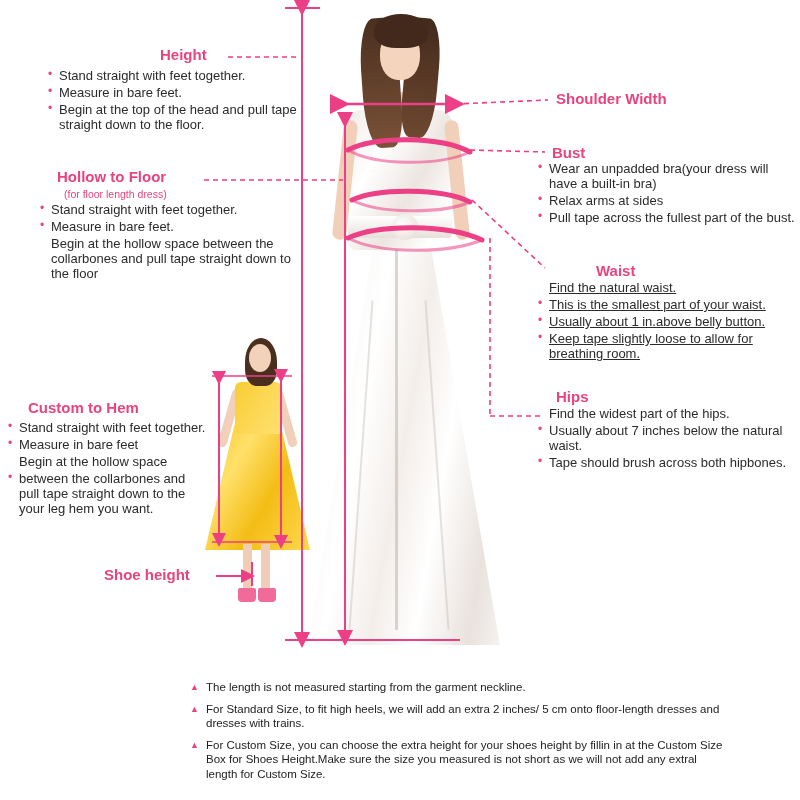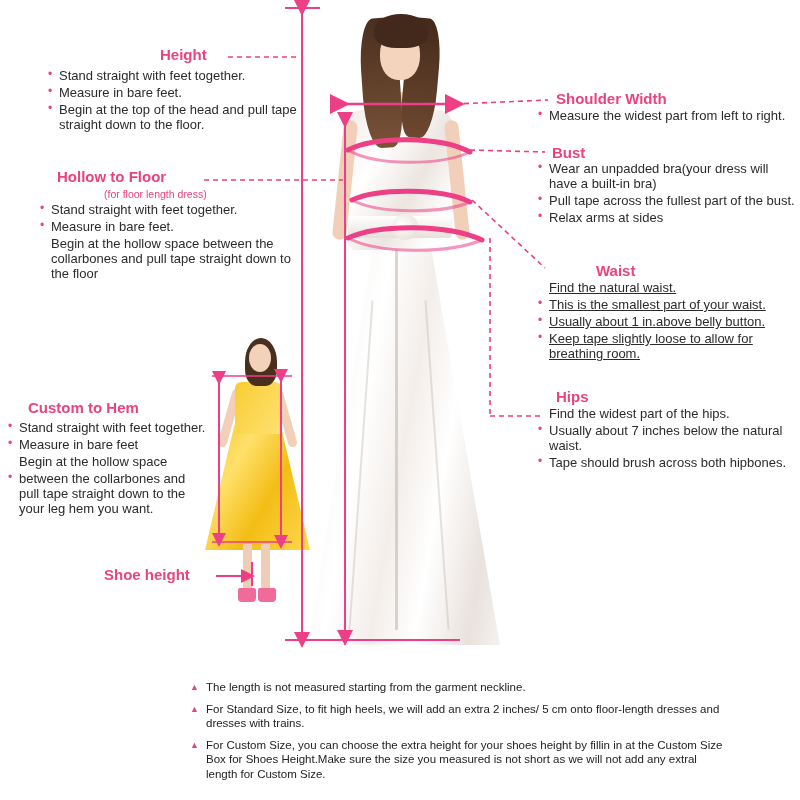--- a/index.html
+++ b/index.html
@@ -167,21 +167,20 @@
     color: #e8447f;
     font-weight: bold;
     font-size: 15px;
     white-space: nowrap;
   }
   .sub {
     position: absolute;
     color: #e8447f;
     font-size: 10.5px;
     white-space: nowrap;
-    margin-left: 40px;
   }
   .bul {
     position: absolute;
     font-size: 13px;
     color: #2b2b2b;
     line-height: 15px;
   }
   .bul ul { margin: 0; padding: 0; list-style: none; }
   .bul li { position: relative; padding-left: 11px; margin: 0 0 2px 0; }
   .bul li:before {
@@ -337,32 +336,27 @@
       <li>Stand straight with feet together.</li>
       <li>Measure in bare feet</li>
       <li class="nodot">Begin at the hollow space</li>
       <li>between the collarbones and pull tape straight down to the your leg hem  you want.</li>
     </ul>
   </div>
 
   <div class="lbl" style="left:104px; top:566px;">Shoe height</div>
 
   <div class="lbl" style="left:556px; top:90px;">Shoulder Width</div>
-  <div class="bul" style="left:538px; top:108px; width:262px;">
-    <ul>
-      <li>Measure the widest part from left to right.</li>
-    </ul>
-  </div>
 
   <div class="lbl" style="left:552px; top:144px;">Bust</div>
   <div class="bul" style="left:538px; top:161px; width:262px;">
     <ul>
       <li>Wear an unpadded bra(your dress will have a built-in bra)</li>
+      <li>Relax arms at sides</li>
       <li>Pull tape across the fullest part of the bust.</li>
-      <li>Relax arms at sides</li>
     </ul>
   </div>
 
   <div class="lbl" style="left:556px; top:262px;margin-left:40px;">Waist</div>
   <div class="bul" style="left:538px; top:280px; width:262px;text-decoration:underline;">
     <ul>
       <li class="nodot">Find the natural waist.</li>
       <li>This is the smallest part of your waist.</li>
       <li>Usually about 1 in.above belly button.</li>
       <li>Keep tape slightly loose to allow for breathing room.</li>

